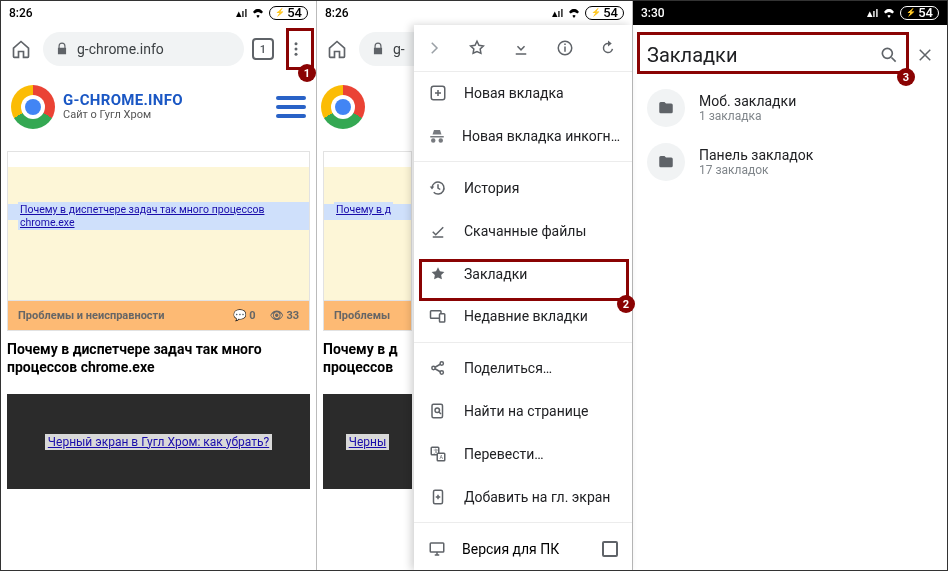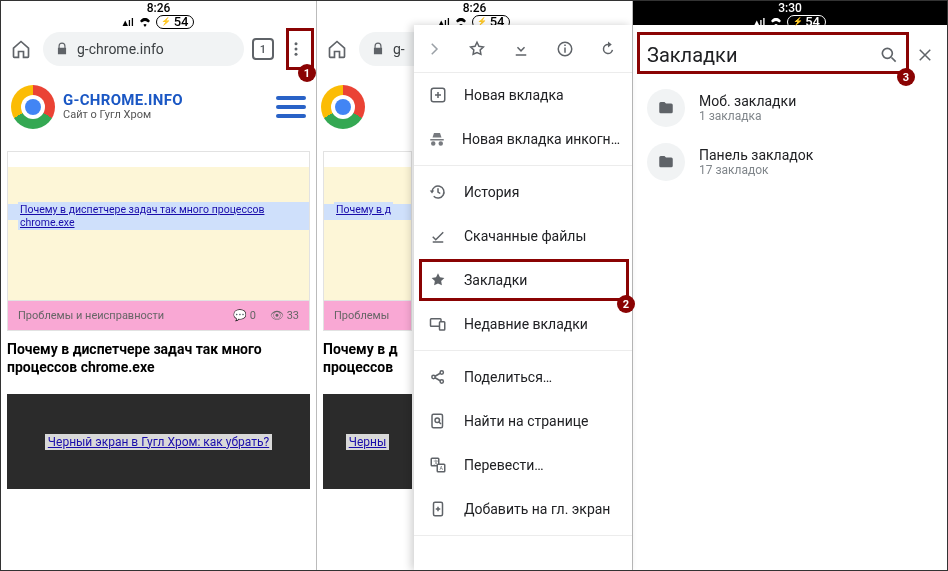--- a/index.html
+++ b/index.html
@@ -19,21 +19,20 @@
 
   
   .statusbar {
     height: 24px;
     display:flex;
     justify-content:space-between;
     align-items:center;
     padding:0 8px;
     font-size:12px;
     font-weight:500;
-    flex-direction:column;
   }
   .statusbar.dark { background:#000; color:#fff; }
   .statusbar .icons { display:flex; align-items:center; gap:4px; }
   .wifi, .signal { font-size:11px; }
   .battpill {
     border:1px solid currentColor;
     border-radius:8px;
     padding:0 5px;
     font-size:13px;
     line-height:12px;
@@ -116,22 +115,22 @@
     border:1px solid #e2e2e2;
     position:relative;
     font-size:8px; color:#333;
   }
   .cardimg .cap{
     position:absolute; top:50px; left:10px;
     color:#1a0dab; text-decoration:underline;
     font-size:10.5px; background:#cfe0fb; padding:1px 2px;
   }
   .cardmeta {
-    background:#f9a8d4; height:30px; display:flex; align-items:center; justify-content:space-between;
-    padding:0 10px; font-size:11px; color:#666; border:1px solid #e2e2e2; border-top:none;
+    background:#fdba74; height:30px; display:flex; align-items:center; justify-content:space-between;
+    padding:0 10px; font-size:11px; color:#666; border:1px solid #e2e2e2; border-top:none;font-weight:bold;
   }
   .cardmeta .stats{ display:flex; gap:14px; align-items:center;}
   .cardtitle{ font-size:14px; font-weight:700; padding:10px 6px 0 6px; line-height:1.25;}
 
   .card2 { margin:18px 6px 0 6px; }
   .darkimg{
     height:95px; background:#2b2b2b; display:flex; align-items:center; justify-content:center;
   }
   .darkimg .cap2{
     background:#d9d9d9; color:#1a0dab; font-size:12px; text-decoration:underline; padding:1px 3px;
@@ -453,20 +452,30 @@
     <div class="menu-item">
       <span class="mi">
           <svg width="18" height="18" viewBox="0 0 24 24">
             <rect x="6" y="3" width="12" height="18" rx="2" fill="none" stroke="#5f6368" stroke-width="2"></rect>
             <path stroke="#5f6368" stroke-width="2" d="M12 9v6M9 12h6"></path>
           </svg>
         </span>
       <span>Добавить на гл. экран</span>
     </div>
     <div class="menu-sep"></div>
+    <div class="desktop-row">
+      <span class="mi">
+          <svg width="18" height="18" viewBox="0 0 24 24">
+            <rect x="3" y="4" width="18" height="12" rx="1" fill="none" stroke="#5f6368" stroke-width="2"></rect>
+            <path stroke="#5f6368" stroke-width="2" d="M9 20h6M12 16v4"></path>
+          </svg>
+        </span>
+      <span>Версия для ПК</span>
+      <span class="checkbox"></span>
+    </div>
   </div>
 
   <div class="hl" style="top:258px; left:102px; width:210px; height:42px;"></div>
   <div class="badge" style="top:294px; left:300px;">2</div>
 </div>
 
 <div class="pane pane3">
   <div class="statusbar dark">
     <span>3:30</span>
     <span class="icons">

